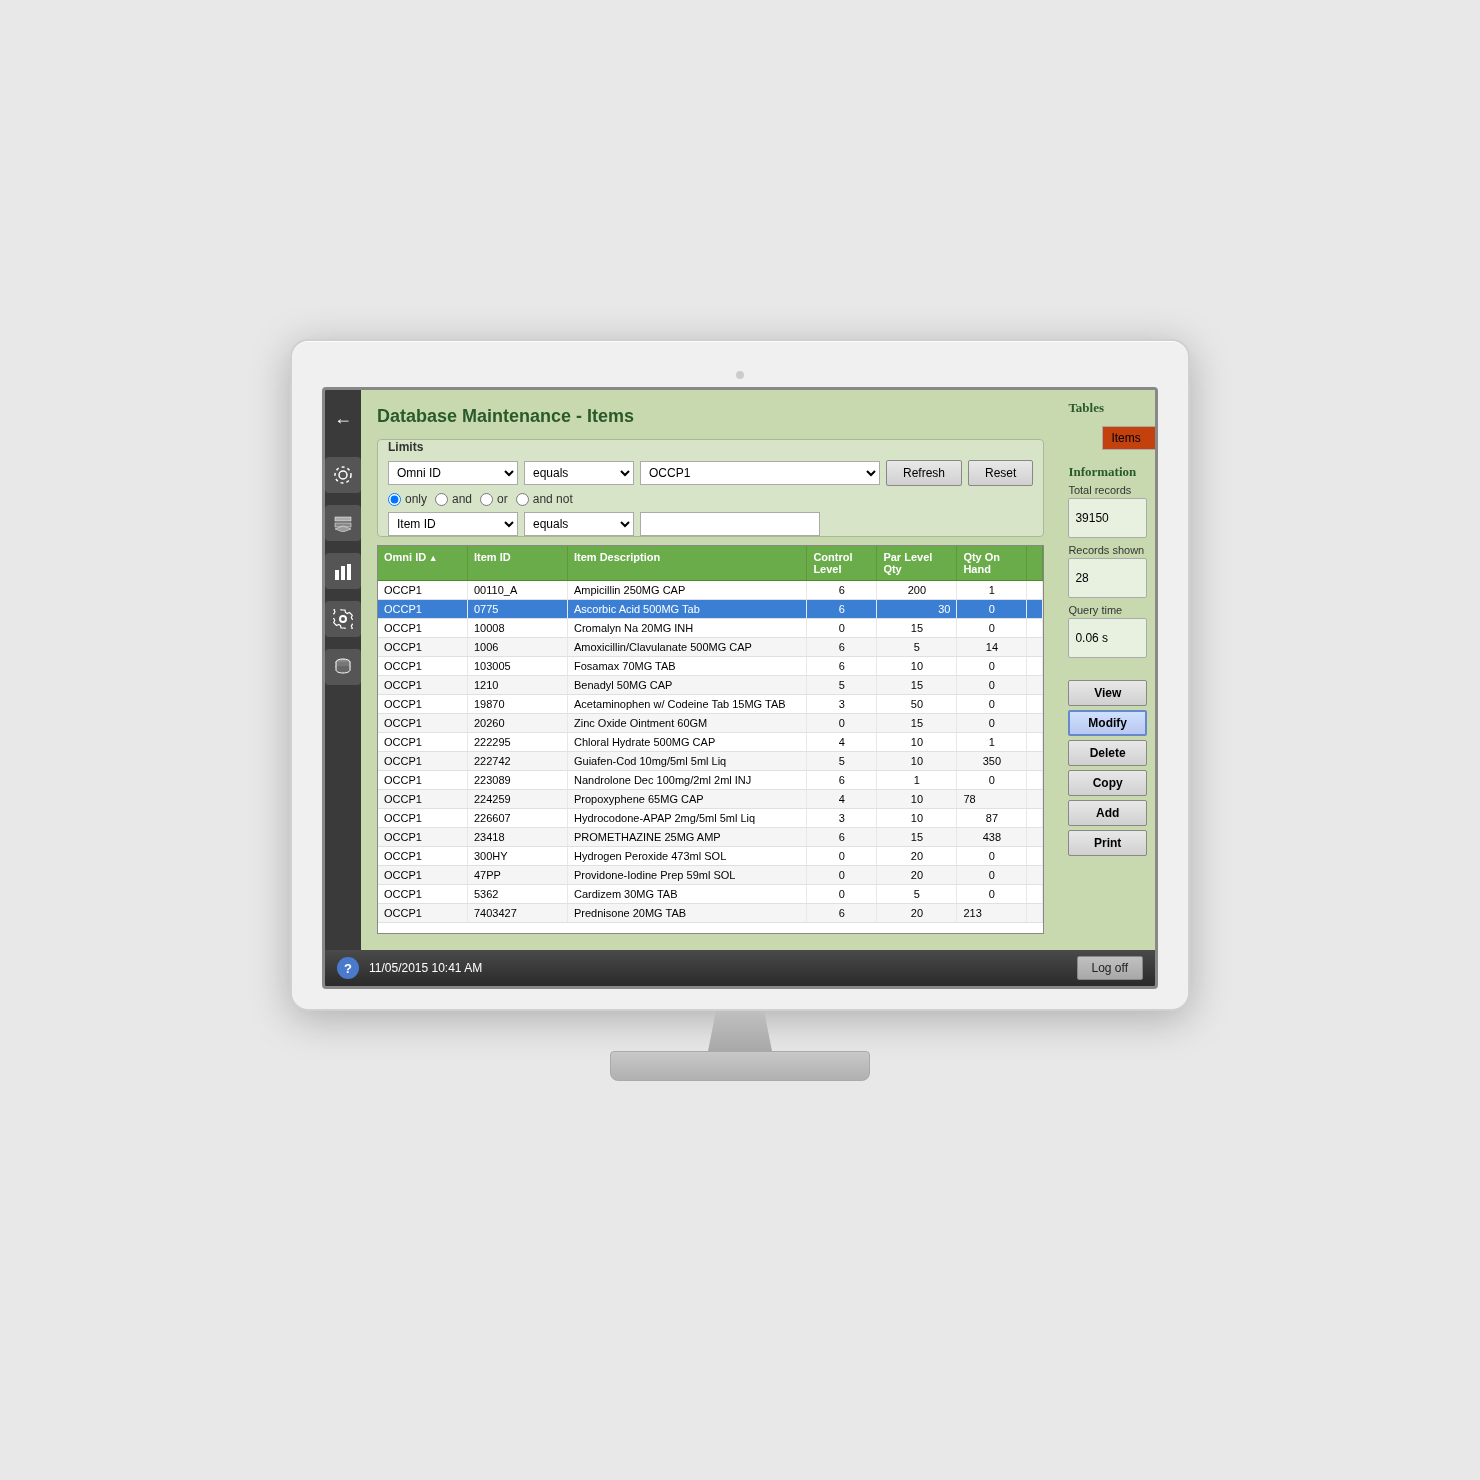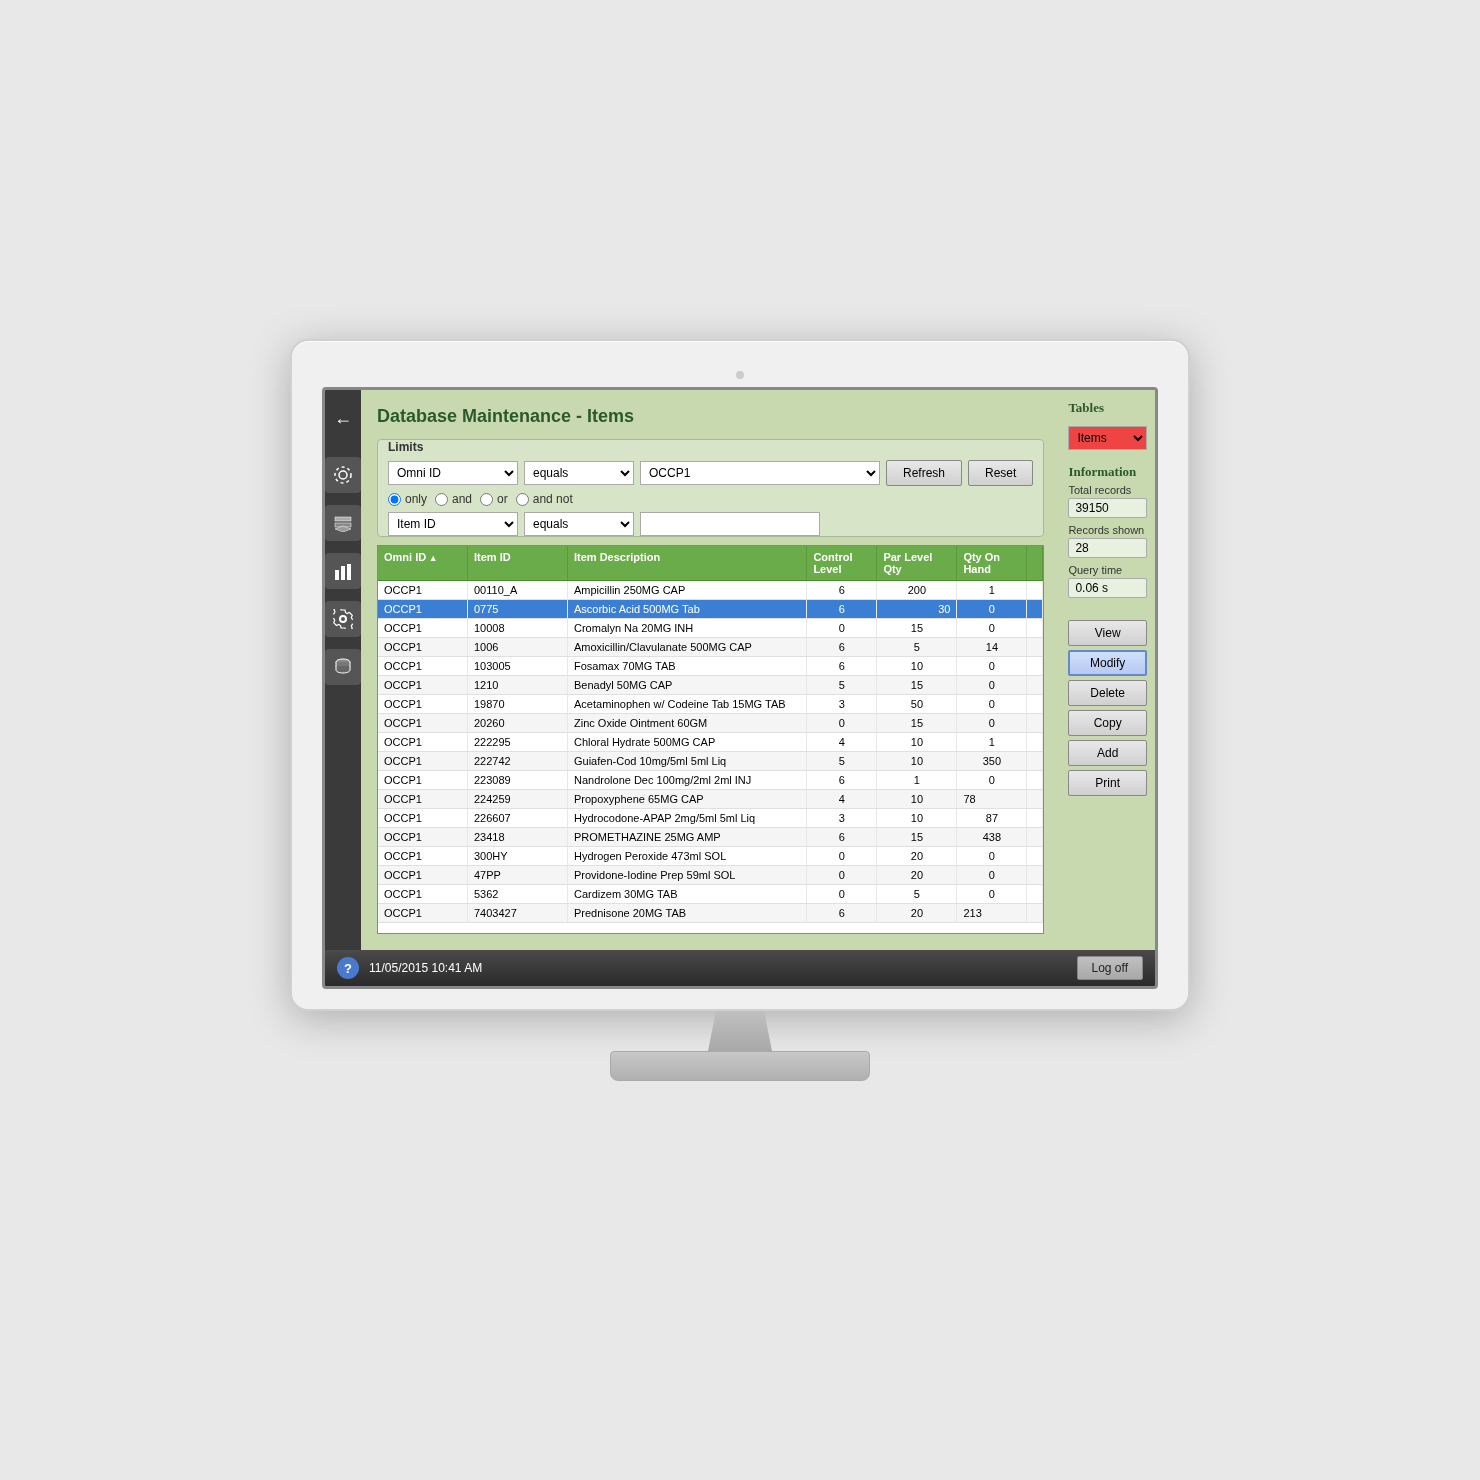--- a/index.html
+++ b/index.html
@@ -281,37 +281,38 @@
       color: #2a5a2a;
       margin-bottom: 4px;
       font-family: Liberation Serif, serif;
     }
 
     .panel-select {
       width: 100%;
       height: 24px;
       font-size: 12px;
       border: 1px solid #aaa;
-      background: #ef4444;
+      background: #c2410c;
+      margin-left: 34px;
     }
 
     .info-section {
       margin-top: 8px;
     }
 
     .info-label {
       font-size: 11px;
       color: #333;
       margin-bottom: 2px;
     }
 
     .info-value {
       background: #e8f0e0;
       border: 1px solid #aaa;
-      padding: 2px 6px;
+      padding: 12px 6px;
       font-size: 12px;
       width: 100%;
       margin-bottom: 6px;
       border-radius: 2px;
     }
 
     .action-buttons {
       display: flex;
       flex-direction: column;
       gap: 4px;
@@ -320,20 +321,21 @@
 
     .action-btn {
       width: 100%;
       height: 26px;
       font-size: 12px;
       border: 1px solid #888;
       background: linear-gradient(to bottom, #e8e8e8, #d0d0d0);
       cursor: pointer;
       border-radius: 2px;
       text-align: center;
+      font-weight: bold;
     }
 
     .action-btn.active-btn {
       background: linear-gradient(to bottom, #d0e0ff, #b8c8f0);
       border: 2px solid #6688cc;
     }
 
     
     .status-bar {
       background: linear-gradient(to bottom, #4a4a4a, #2a2a2a);

